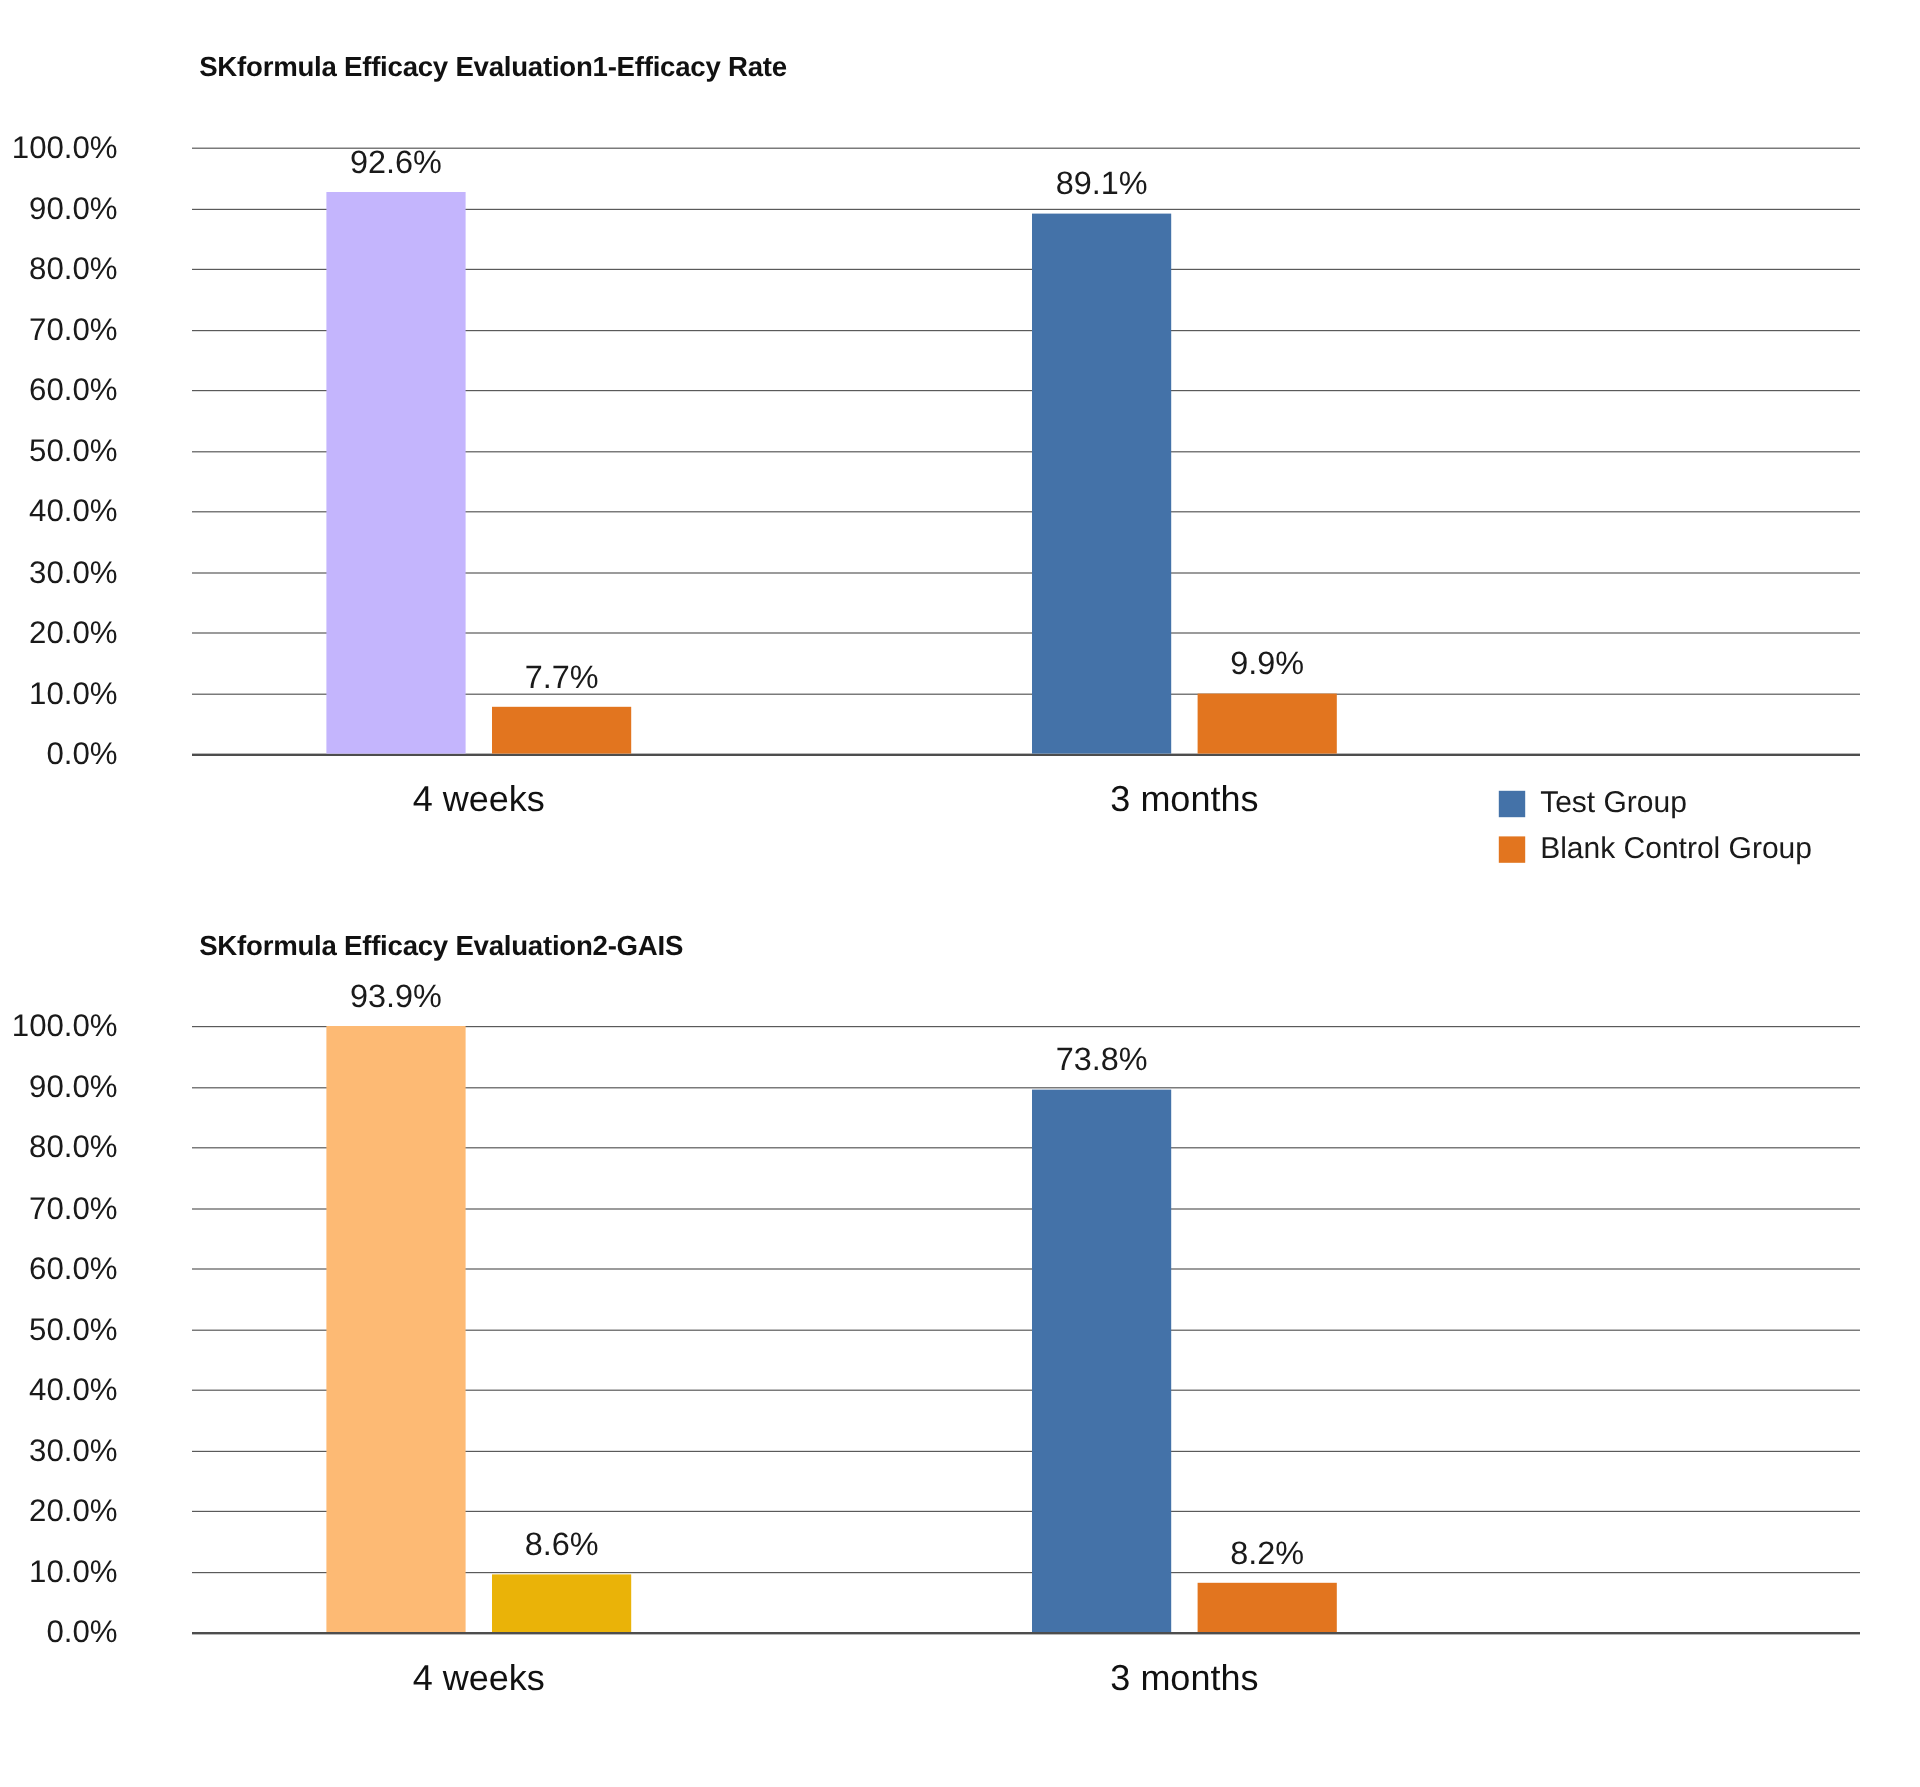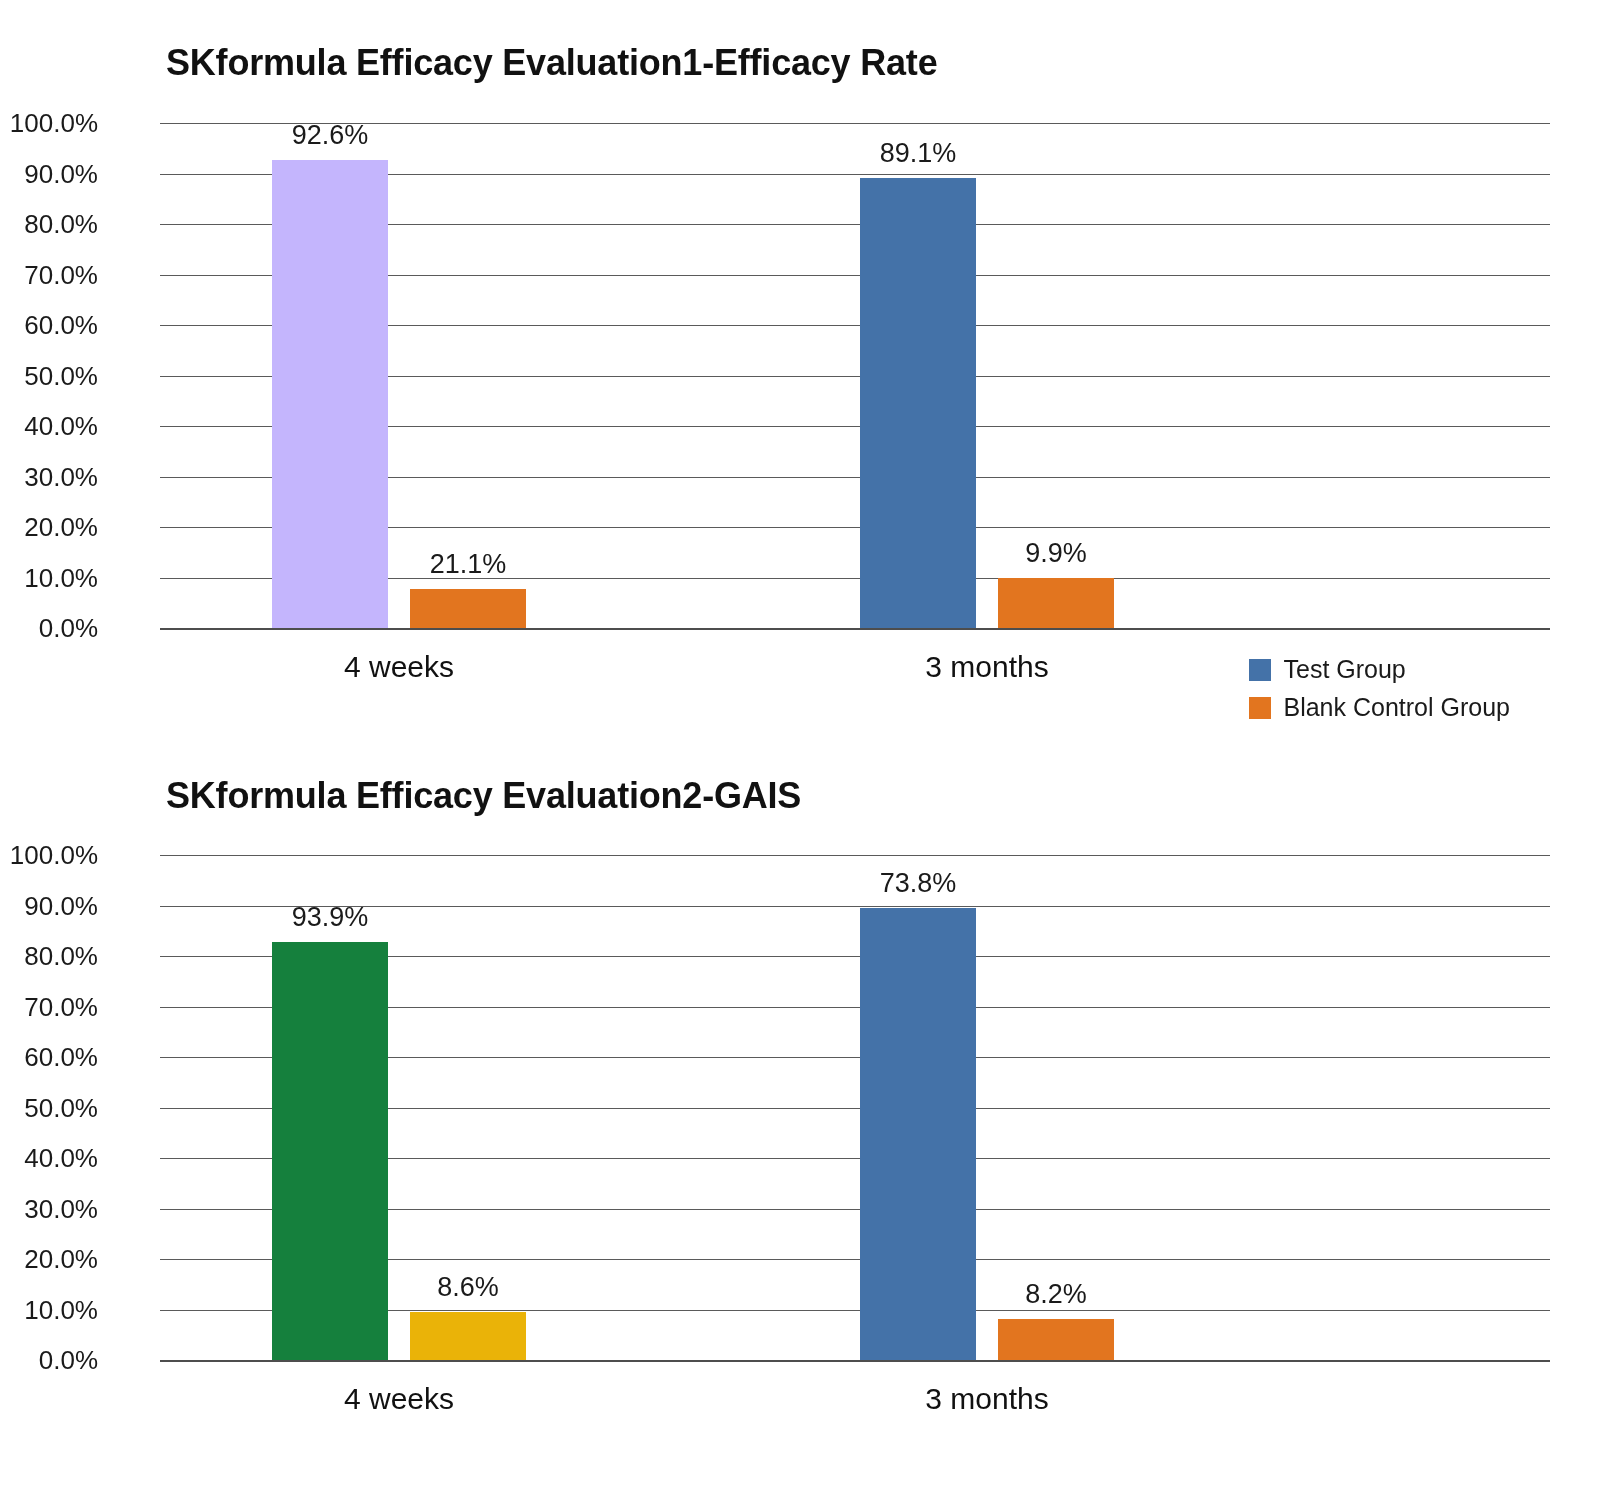--- a/index.html
+++ b/index.html
@@ -22,21 +22,21 @@
   .chart-block {
     position: relative;
     width: 1600px;
   }
   #chart-1 { height: 745px; }
   #chart-2 { height: 744px; }
 
   .chart-title {
     position: absolute;
     left: 166px;
-    font-size: 36px;
+    font-size: 23px;
     font-weight: bold;
     letter-spacing: -0.2px;
     color: #111111;
     white-space: nowrap;
   }
   #chart-1 .chart-title { top: 42px; }
   #chart-2 .chart-title { top: 30px; }
 
   
   .plot {
@@ -161,21 +161,21 @@
           <div class="ytick" style="top: 454.5px;">10.0%</div>
           <div class="gridline axis" style="top: 505px;"></div>
           <div class="ytick" style="top: 505px;">0.0%</div>
         </div>
       <div class="bars">
           <div class="group" style="left: 112px; width: 254px;">
             <div class="bar test" style="height: 467.63px; background: #c4b5fd;">
               <span class="val">92.6%</span>
             </div>
             <div class="bar control" style="height: 38.885px; background: rgb(226, 117, 31);">
-              <span class="val">21.1%</span>
+              <span class="val">7.7%</span>
             </div>
           </div>
           <div class="group" style="left: 700px; width: 254px;">
             <div class="bar test" style="height: 449.955px; background: rgb(68, 114, 168);">
               <span class="val">89.1%</span>
             </div>
             <div class="bar control" style="height: 49.995px; background: rgb(226, 117, 31);">
               <span class="val">9.9%</span>
             </div>
           </div>
@@ -222,21 +222,21 @@
           <div class="ytick" style="top: 353.5px;">30.0%</div>
           <div class="gridline" style="top: 404px;"></div>
           <div class="ytick" style="top: 404px;">20.0%</div>
           <div class="gridline" style="top: 454.5px;"></div>
           <div class="ytick" style="top: 454.5px;">10.0%</div>
           <div class="gridline axis" style="top: 505px;"></div>
           <div class="ytick" style="top: 505px;">0.0%</div>
         </div>
       <div class="bars">
           <div class="group" style="left: 112px; width: 254px;">
-            <div class="bar test" style="height: 418px; background: #15803d; margin-top: 16px;">
+            <div class="bar test" style="height: 505px; background: #fdba74; margin-top: 16px;">
               <span class="val">93.9%</span>
             </div>
             <div class="bar control" style="height: 48px; background: #eab308;">
               <span class="val">8.6%</span>
             </div>
           </div>
           <div class="group" style="left: 700px; width: 254px;">
             <div class="bar test" style="height: 451.975px; background: rgb(68, 114, 168);">
               <span class="val">73.8%</span>
             </div>

